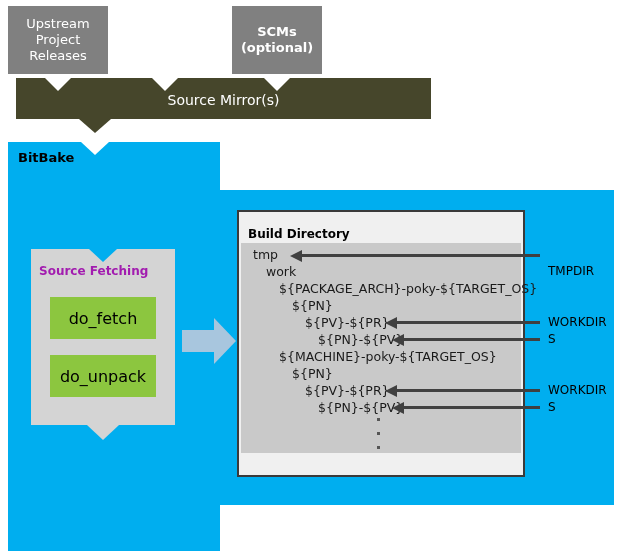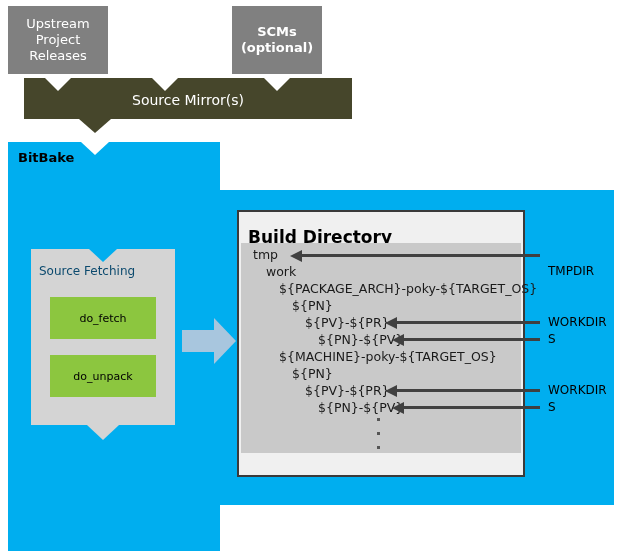--- a/index.html
+++ b/index.html
@@ -91,22 +91,22 @@
   }
 
   
   .fetch-panel {
     position: absolute;
     background: #d4d4d4;
   }
   .fetch-title {
     position: absolute;
     font-size: 12px;
-    font-weight: normal;
-    color: #0c4a6e;
+    font-weight: bold;
+    color: #a21caf;
   }
   
   .notch-down-blue {
     position: absolute;
     width: 0;
     height: 0;
     border-left: 14px solid transparent;
     border-right: 14px solid transparent;
     border-top: 13px solid #00aeef;
   }
@@ -116,21 +116,21 @@
     width: 0;
     height: 0;
     border-left: 16px solid transparent;
     border-right: 16px solid transparent;
     border-top: 15px solid #d4d4d4;
   }
   .task-box {
     position: absolute;
     background: #8cc63f;
     color: #000000;
-    font-size: 11px;
+    font-size: 16px;
     display: flex;
     align-items: center;
     justify-content: center;
     box-sizing: border-box;
   }
 
   
   .big-arrow-shaft {
     position: absolute;
     background: #a8c6de;
@@ -146,21 +146,21 @@
 
   
   .build-panel {
     position: absolute;
     background: #f0f0f0;
     border: 2px solid #3a3a3a;
     box-sizing: border-box;
   }
   .build-title {
     position: absolute;
-    font-size: 17px;
+    font-size: 12px;
     font-weight: bold;
     color: #000000;
   }
   .tree-area {
     position: absolute;
     background: #c9c9c9;
   }
   .tree-line {
     position: absolute;
     font-size: 12.5px;
@@ -205,21 +205,21 @@
 Project
 Releases</span>
   </div>
 
 
   <div class="src-box" style="left:232px; top:6px; width:90px; height:68px;font-weight:bold;">
     <span class="txt">SCMs
 (optional)</span>
   </div>
 
-  <div class="mirror-bar" style="left:24px; top:78px; width:328px; height:41px;">
+  <div class="mirror-bar" style="left:16px; top:78px; width:376px; height:41px;padding-left:39px;">
     <div class="mirror-label">Source Mirror(s)</div>
   </div>
 
   <div class="notch-down" style="left:45px; top:78px;"></div>
   <div class="notch-down" style="left:152px; top:78px;"></div>
   <div class="notch-down" style="left:264px; top:78px;"></div>
 
   <div class="tab-down-olive" style="left:79px; top:119px;"></div>
 
   <div class="bitbake-region" style="left:8px; top:142px; width:212px; height:48px;"></div>

